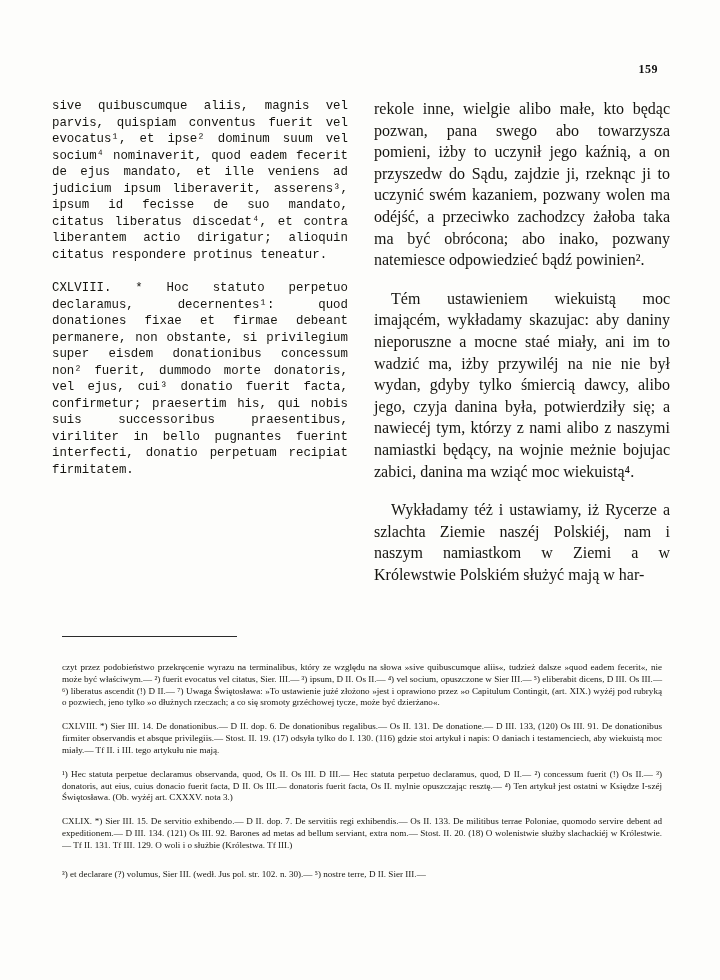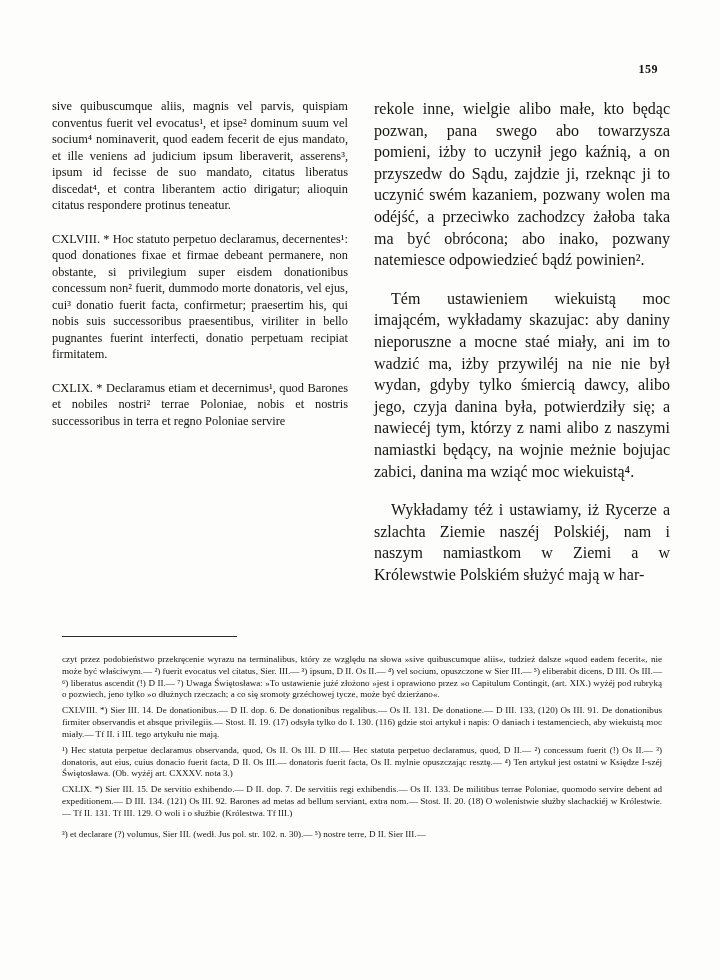--- a/index.html
+++ b/index.html
@@ -55,21 +55,21 @@
   .col p + p {
     margin-top: 17px;
   }
   .col .indent {
     text-indent: 17px;
   }
   .col .sec-head {
     text-indent: 0;
   }
   .latin {
-    font-family: Liberation Serif, serif;
+    font-family: Liberation Mono, monospace;
   }
   .pl {
     font-family: "Liberation Serif", serif;
     font-size: 12.8px;
   }
   .col.right p {
     font-size: 16px;
     line-height: 1.35;
   }
   .rule {
@@ -84,41 +84,40 @@
     position: absolute;
     left: 62px;
     top: 650px;
     width: 600px;
     font-size: 9.1px;
     line-height: 1.3;
     text-align: justify;
     color: #15140f;
   }
   .notes p {
-    margin: 4px 0 1px 0;
+    margin: 12px 0 1px 0;
     text-align: justify;
   }
   .notes .hang {
     padding-left: 0;
   }
   .spacer-sm { height: 4px; }
 </style>
 </head>
 <body>
 
 <div class="page">
 
   <div class="page-number">159</div>
 
   <div class="columns">
 
     <div class="col left latin">
       <p>sive quibuscumque aliis, magnis vel parvis, quispiam conventus fuerit vel evocatus¹, et ipse² dominum suum vel socium⁴ nominaverit, quod eadem fecerit de ejus mandato, et ille veniens ad judicium ipsum liberaverit, asserens³, ipsum id fecisse de suo mandato, citatus liberatus discedat⁴, et contra liberantem actio dirigatur; alioquin citatus respondere protinus teneatur.</p>
       <p class="indent sec-head">CXLVIII. * Hoc statuto perpetuo declaramus, decernentes¹: quod donationes fixae et firmae debeant permanere, non obstante, si privilegium super eisdem donationibus concessum non² fuerit, dummodo morte donatoris, vel ejus, cui³ donatio fuerit facta, confirmetur; praesertim his, qui nobis suis successoribus praesentibus, viriliter in bello pugnantes fuerint interfecti, donatio perpetuam recipiat firmitatem.</p>
-      <p class="indent sec-head">CXLIX. * Declaramus etiam et decernimus¹, quod Barones et nobiles nostri² terrae Poloniae, nobis et nostris successoribus in terra et regno Poloniae servire</p>
     </div>
 
     <div class="col right pl">
       <p>rekole inne, wielgie alibo małe, kto będąc pozwan, pana swego abo towarzysza pomieni, iżby to uczynił jego kaźnią, a on przyszedw do Sądu, zajdzie ji, rzeknąc ji to uczynić swém kazaniem, pozwany wolen ma odéjść, a przeciwko zachodzcy żałoba taka ma być obrócona; abo inako, pozwany natemiesce odpowiedzieć bądź powinien².</p>
       <p class="indent">Tém ustawieniem wiekuistą moc imającém, wykładamy skazujac: aby daniny nieporuszne a mocne staé miały, ani im to wadzić ma, iżby przywiléj na nie nie był wydan, gdyby tylko śmiercią dawcy, alibo jego, czyja danina była, potwierdziły się; a nawiecéj tym, którzy z nami alibo z naszymi namiastki będący, na wojnie meżnie bojujac zabici, danina ma wziąć moc wiekuistą⁴.</p>
       <p class="indent">Wykładamy téż i ustawiamy, iż Rycerze a szlachta Ziemie naszéj Polskiéj, nam i naszym namiastkom w Ziemi a w Królewstwie Polskiém służyć mają w har-</p>
     </div>
 
   </div>
 

